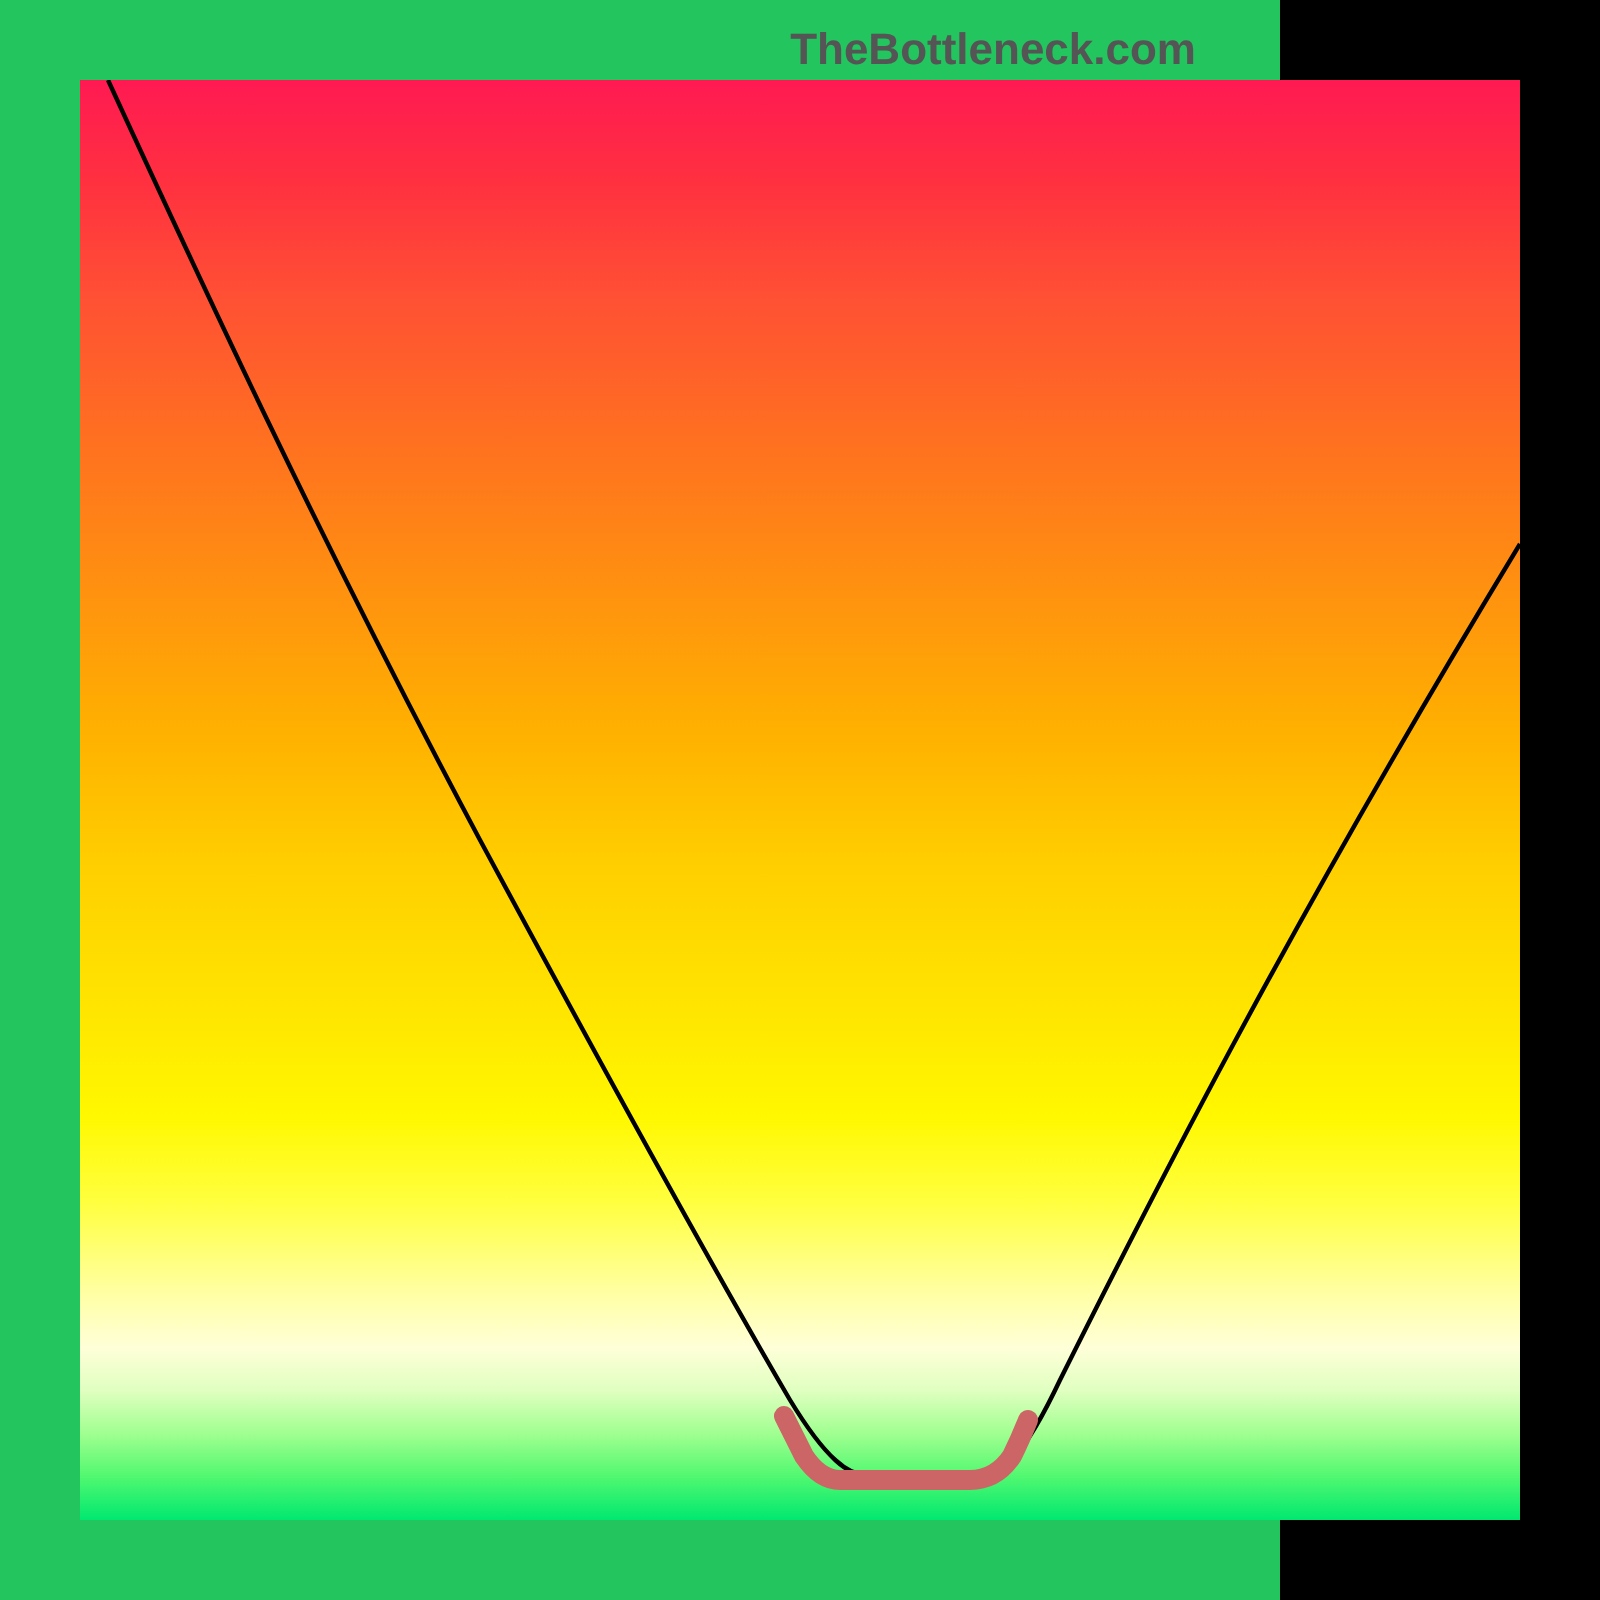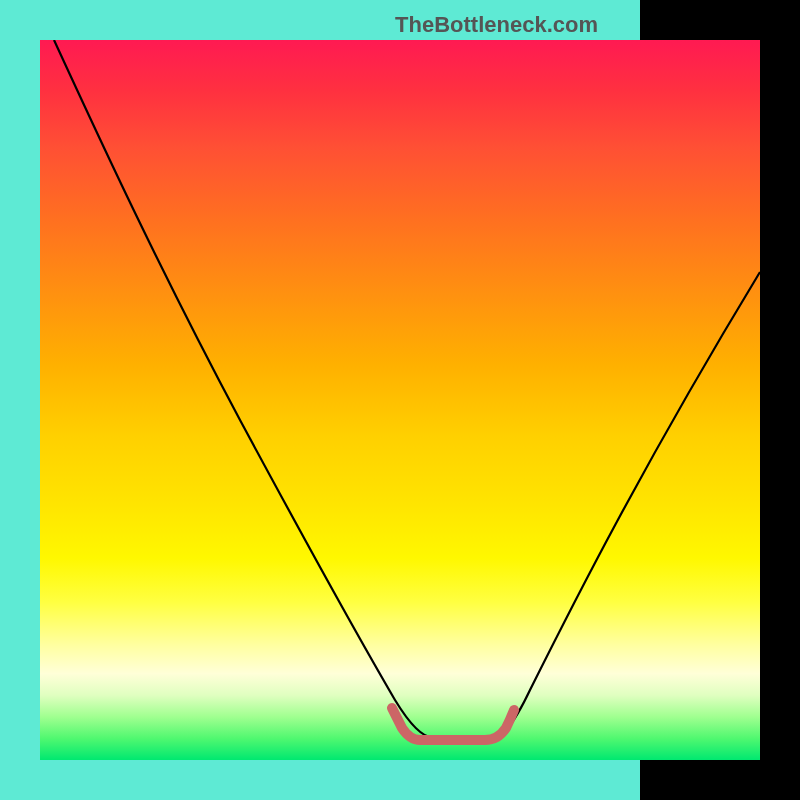--- a/index.html
+++ b/index.html
@@ -7,21 +7,21 @@
     padding: 0;
     width: 800px;
     height: 800px;
     background: #000;
     font-family: Arial, sans-serif;
   }
   .chart-container {
     position: relative;
     width: 640px;
     height: 800px;
-    background: #5eead4;
+    background: #22c55e;
   }
   .plot-area {
     position: absolute;
     left: 40px;
     top: 40px;
     width: 720px;
     height: 720px;
     background: linear-gradient(to bottom,
       #ff1a52 0%,
       #ff3040 7%,

